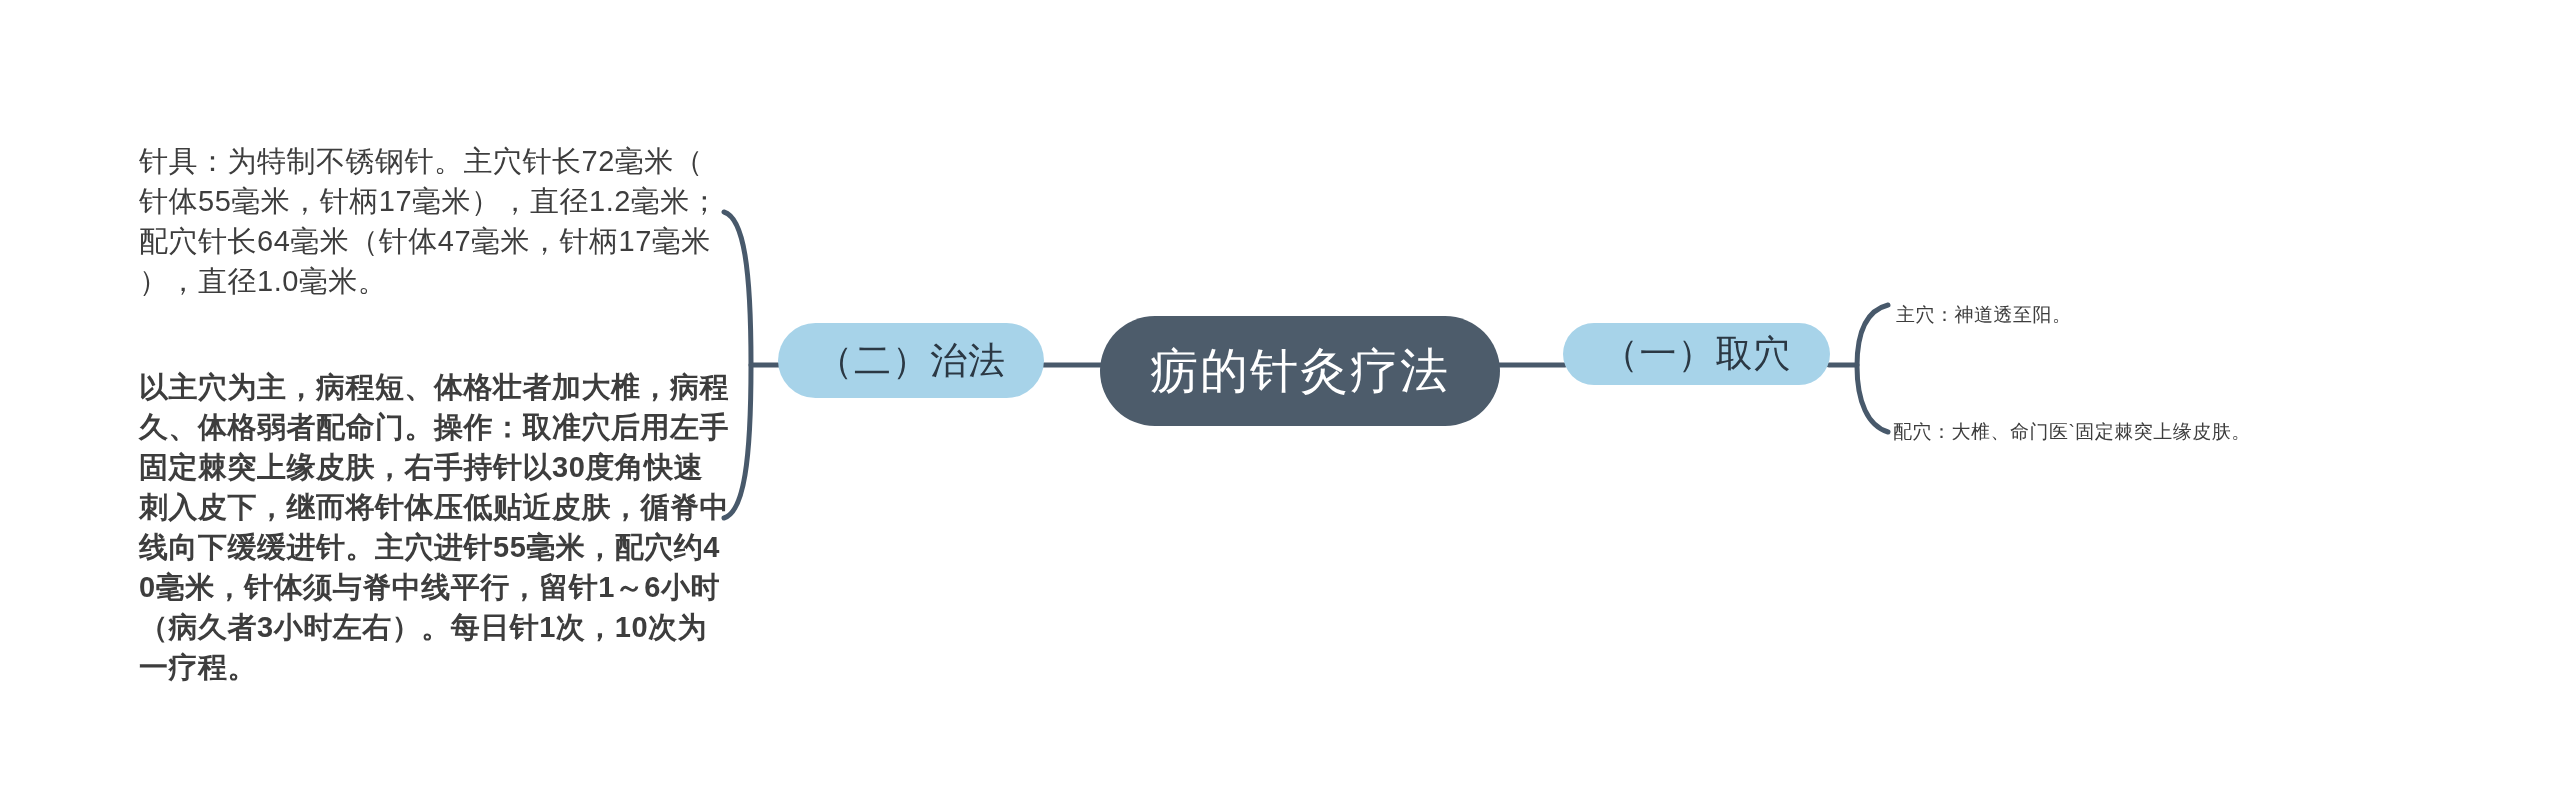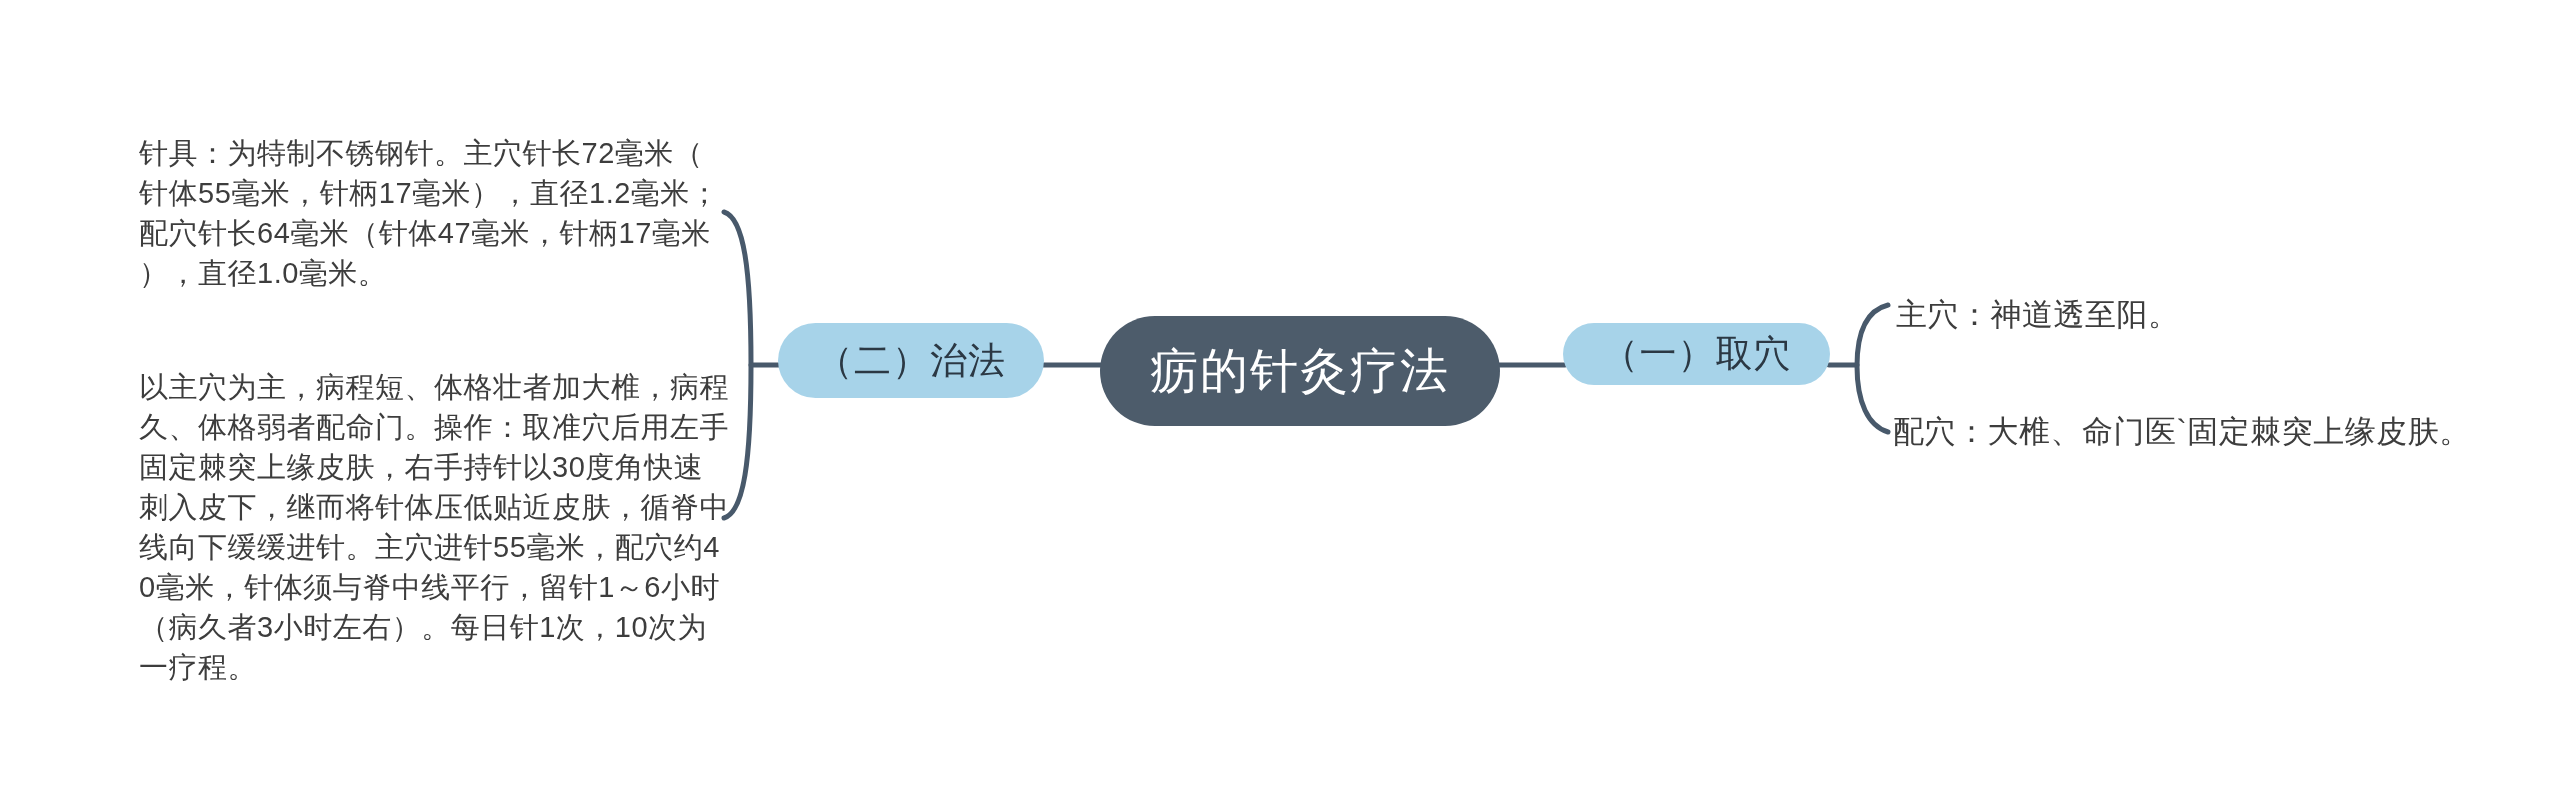--- a/index.html
+++ b/index.html
@@ -24,42 +24,42 @@
   .note{
     position:absolute;
     color:var(--note-text);
     font-size:29px;line-height:40px;
     white-space:pre-line;
     letter-spacing:0.5px;
   }
   .leaf-note{
     position:absolute;
     color:var(--note-text);
-    font-size:31px;line-height:40px;
+    font-size:19px;line-height:40px;
     white-space:nowrap;
     letter-spacing:0.5px;
   }
   .node{
     position:absolute;
     display:flex;align-items:center;justify-content:center;
     text-align:center;
   }
   .node-root{
     left:1100px;top:316px;width:400px;height:110px;
     background:var(--root-bg);border-radius:55px;
     color:var(--root-text);font-size:48px;letter-spacing:2px;
   }
   .node-child{
     background:var(--child-bg);border-radius:43px;
     color:var(--child-text);font-size:37px;letter-spacing:1px;
   }
   #node-left{left:778px;top:323px;width:266px;height:75px;}
   #node-right{left:1563px;top:323px;width:267px;height:62px;}
-  #note-needle-spec{left:139px;top:133px;}
-  #note-operation{left:139px;top:367px;}
+  #note-needle-spec{left:139px;top:141px;}
+  #note-operation{left:139px;top:367px;font-weight:bold;}
   #note-main-points{left:1896px;top:295px;}
   #note-supplementary-points{left:1893px;top:412px;}
 </style>
 </head>
 <body>
 
 <div id="canvas">
 
   <svg id="connector-svg" viewBox="0 0 2560 805" xmlns="http://www.w3.org/2000/svg">
 

